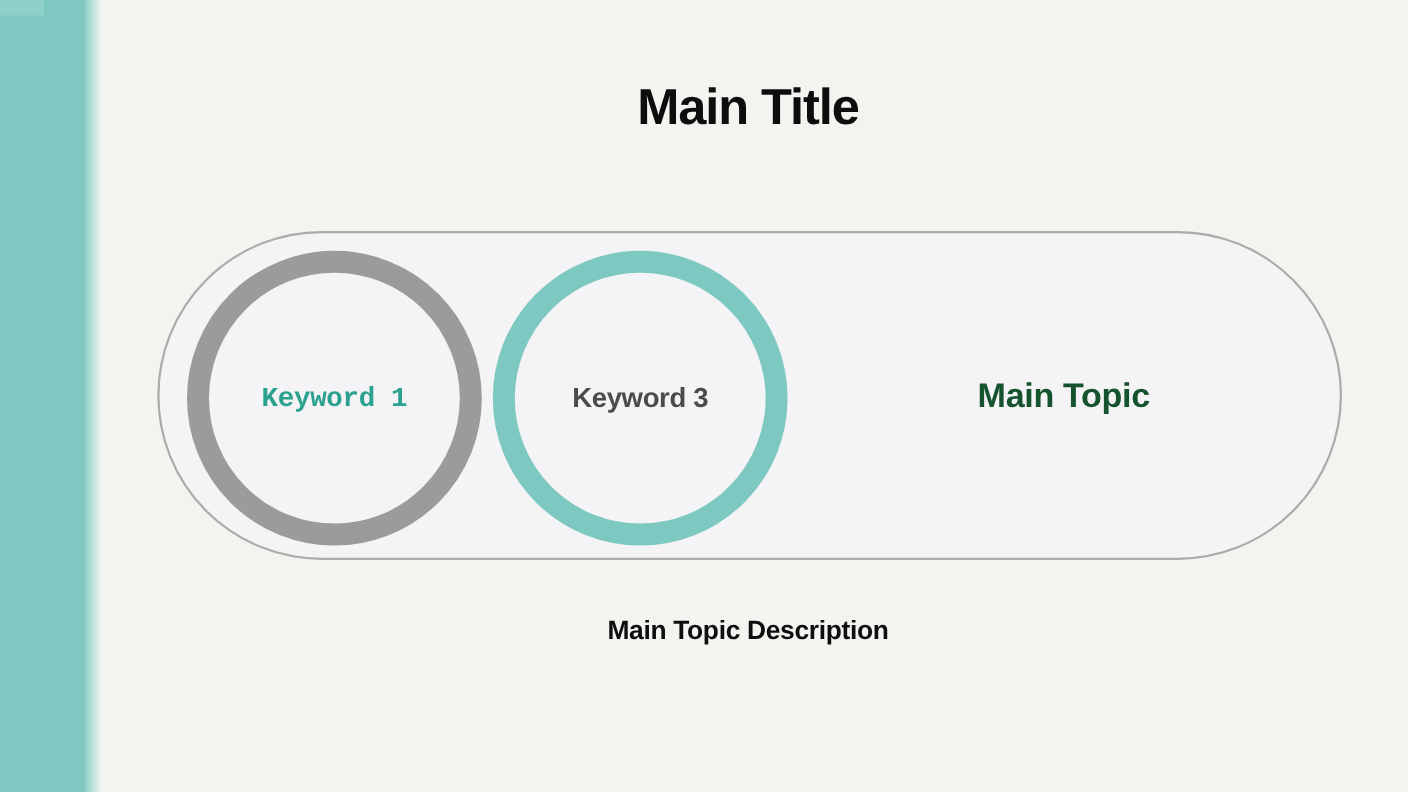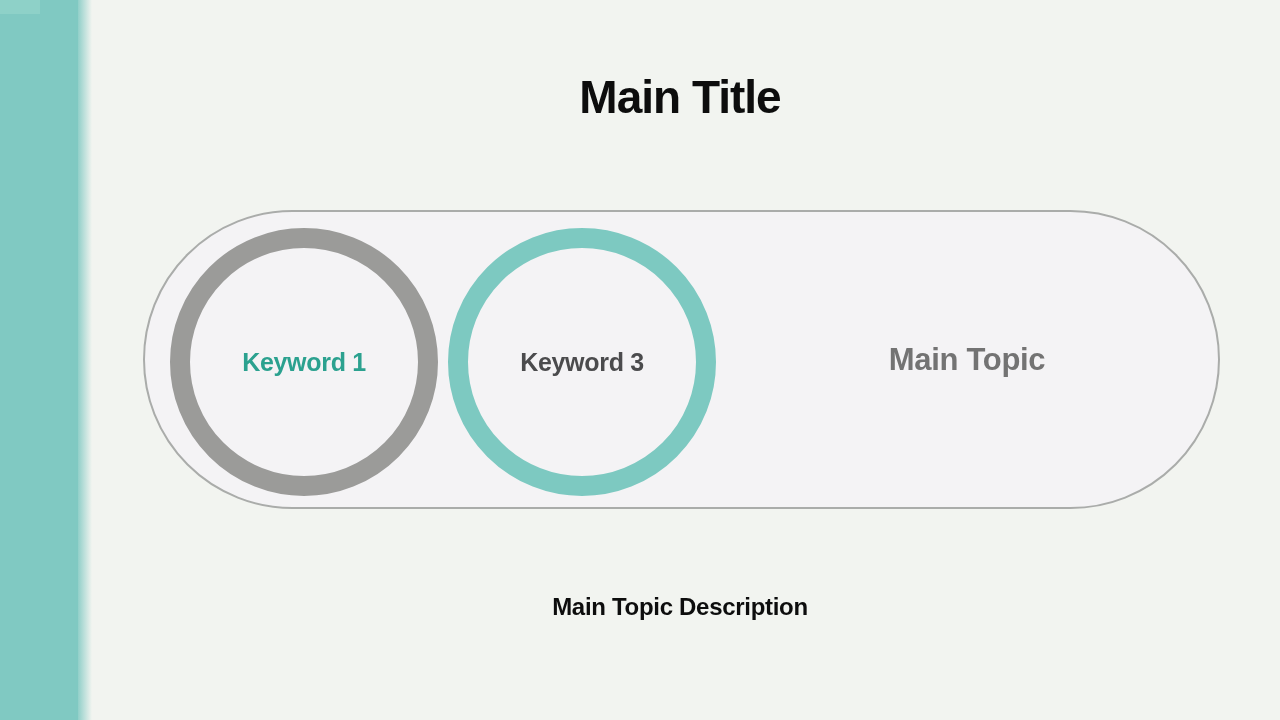--- a/index.html
+++ b/index.html
@@ -94,43 +94,42 @@
 
   .description {
     position: absolute;
     left: 80px; right: 0;
     top: 560px;
     text-align: center;
     font-size: 24px;
     font-weight: bold;
     letter-spacing: -0.3px;
     color: #0d0d0d;
-    margin-top: 33px;
   }
 </style>
 </head>
 <body>
 
 <div class="slide" style="background-color: rgb(242, 244, 240);">
 
   <div class="sidebar" style="background-color: rgb(128, 201, 194);">
     <div class="sidebar-highlight" style="background-color: rgb(142, 209, 200);"></div>
   </div>
 
   <h1 class="title" style="color: rgb(13, 13, 13);">Main Title</h1>
 
   <div class="pill" style="border-color: rgb(170, 172, 170);">
 
     <div class="circle circle-1" style="border-color: rgb(155, 155, 153);">
-      <span class="keyword-label" style="color: rgb(43, 161, 143);">Keyword 1</span>
+      <span class="keyword-label" style="color: rgb(43, 161, 143); font-family: Liberation Mono, monospace;">Keyword 1</span>
     </div>
 
     <div class="circle circle-2" style="border-color: rgb(125, 201, 193);">
       <span class="keyword-label" style="color: rgb(75, 75, 77);">Keyword 3</span>
     </div>
 
-    <div class="main-topic" style="color: #737373;">Main Topic</div>
+    <div class="main-topic" style="color: #14532d;">Main Topic</div>
 
   </div>
 
   <div class="description" style="color: rgb(13, 13, 13);">Main Topic Description</div>
 
 </div>
 
 </body></html>

